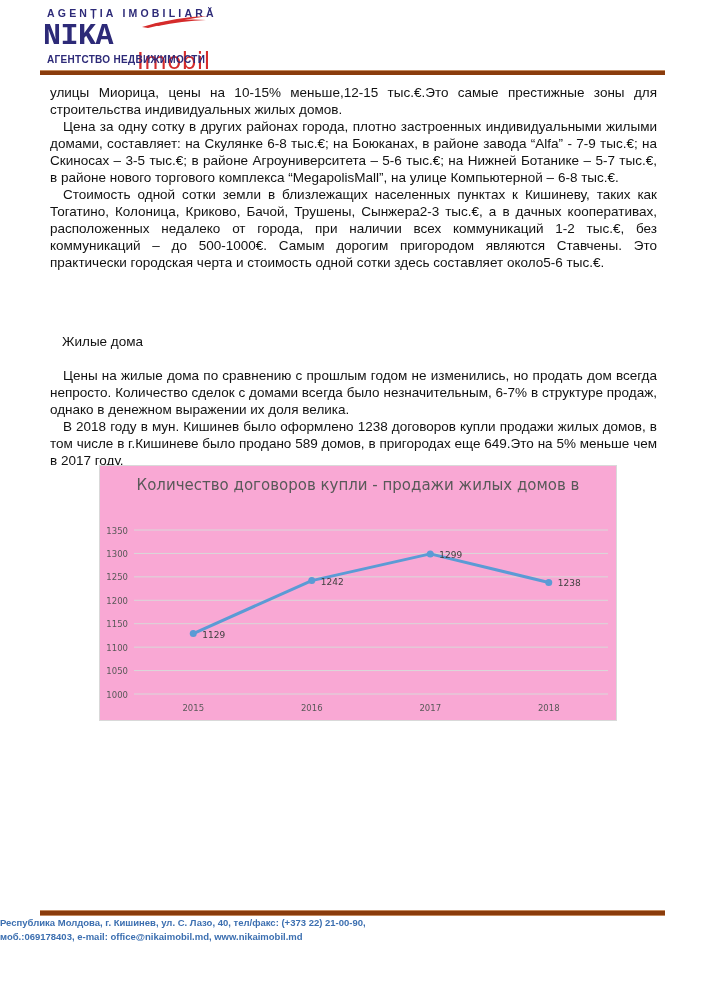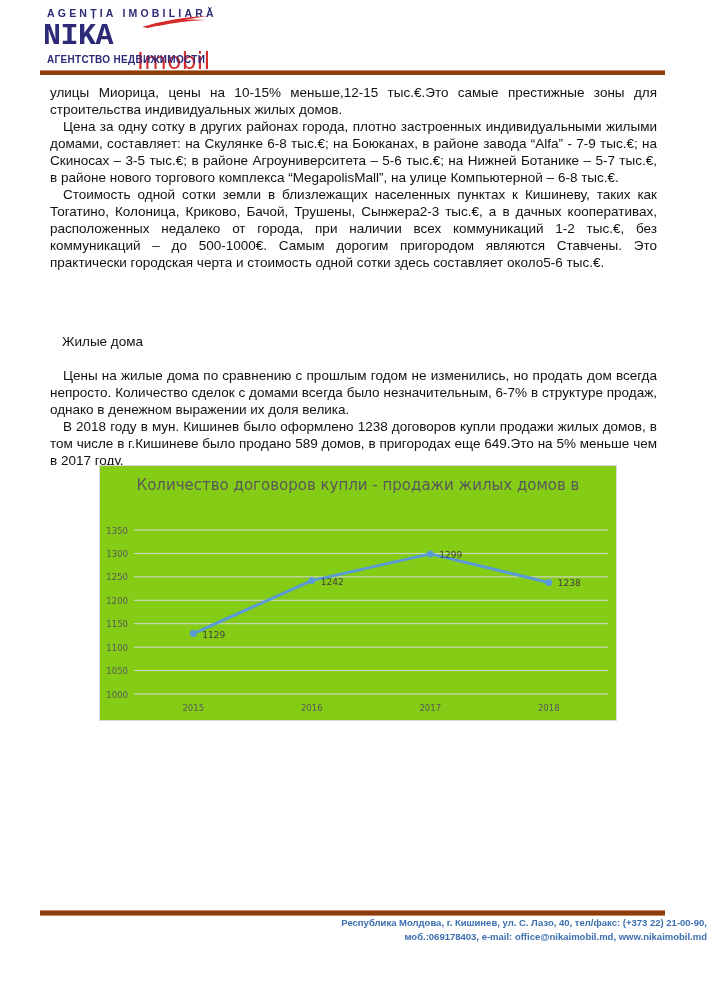--- a/index.html
+++ b/index.html
@@ -16,26 +16,26 @@
     .logo-bottom { position: absolute; left: 7px; top: 50px; font-size: 10px; font-weight: bold;
                    color: #2d2a78; letter-spacing: 0.3px; white-space: nowrap; }
     .header-rule { position: absolute; left: 40px; top: 70px; width: 625px; height: 4px;
                    background: #8a3c0c; border-top: 1px solid #c58b5f; }
     .body-text { position: absolute; left: 50px; width: 607px; font-size: 13.5px; line-height: 17px;
                  text-align: justify; }
     .body-text p { margin: 0; }
     .indent { text-indent: 13px; }
     .heading { position: absolute; left: 62px; top: 334px; font-size: 13.5px; }
     .chart-box { position: absolute; left: 99px; top: 465px; width: 516px; height: 254px;
-                 border: 1px solid #d9d9d9; background: #84cc16; }
+                 border: 1px solid #d9d9d9; background: #f9a8d4; }
     .chart-title { position: absolute; left: 0; width: 100%; text-align: center; font-size: 15px;
                    color: #595959; line-height: 23px; top: 8px; font-family: "DejaVu Sans", sans-serif; }
     .footer-rule { position: absolute; left: 40px; top: 910px; width: 625px; height: 4px;
                    background: #8a3c0c; border-top: 1px solid #c58b5f; border-bottom: 1px solid #c58b5f; }
-    .footer-text { position: absolute; left: 0; width: 707px; text-align: right; font-size: 9.5px;
+    .footer-text { position: absolute; left: 0; width: 707px; text-align: left; font-size: 9.5px;
                    font-weight: bold; color: #3c6fb0; line-height: 14px; top: 916px; }
     .footer-text a { color: #3c6fb0; }
     svg text { font-family: "DejaVu Sans", sans-serif; }
   </style>
 </head>
 <body>
 
 <div class="logo">
   <div class="logo-top">AGENȚIA IMOBILIARĂ</div>
   <div class="logo-nika">NIKA</div>

